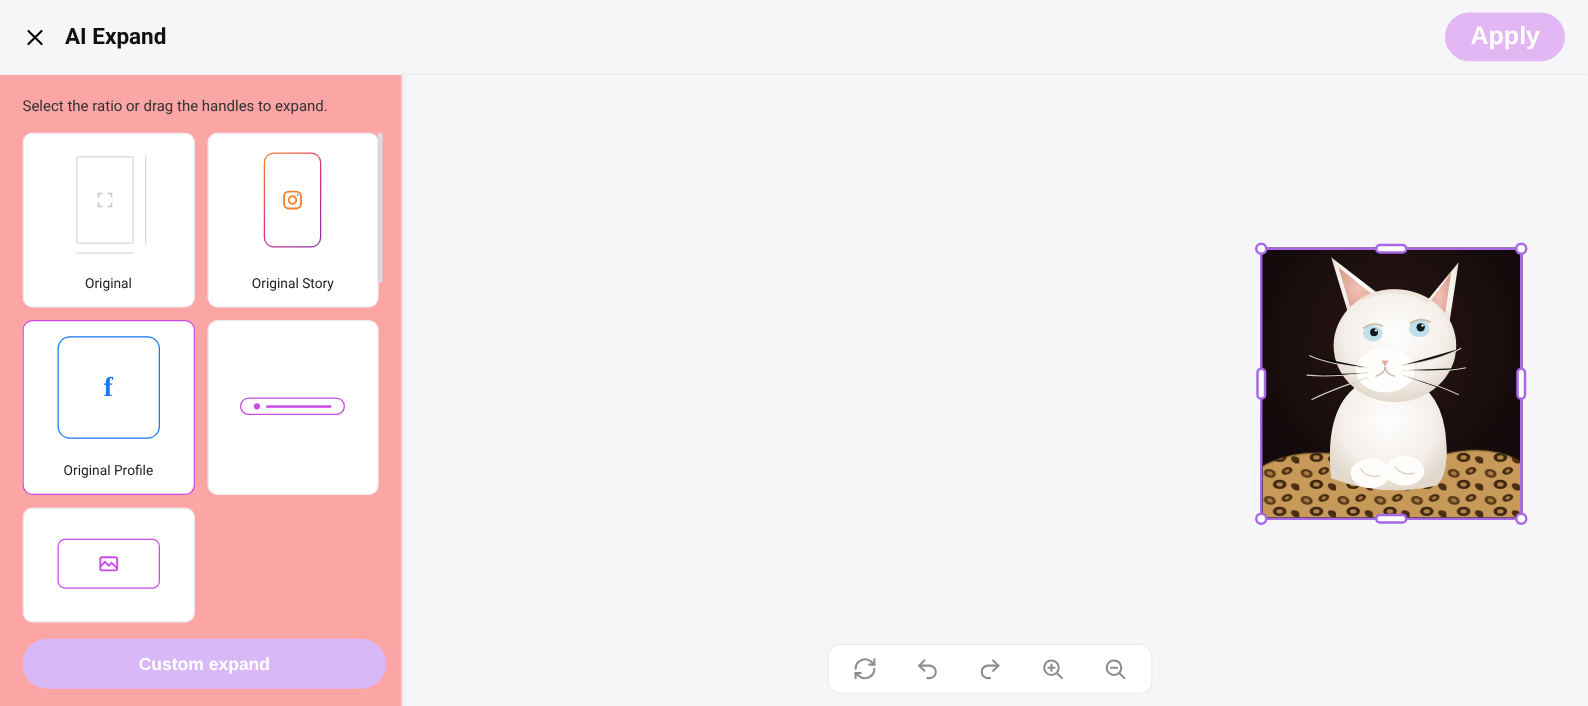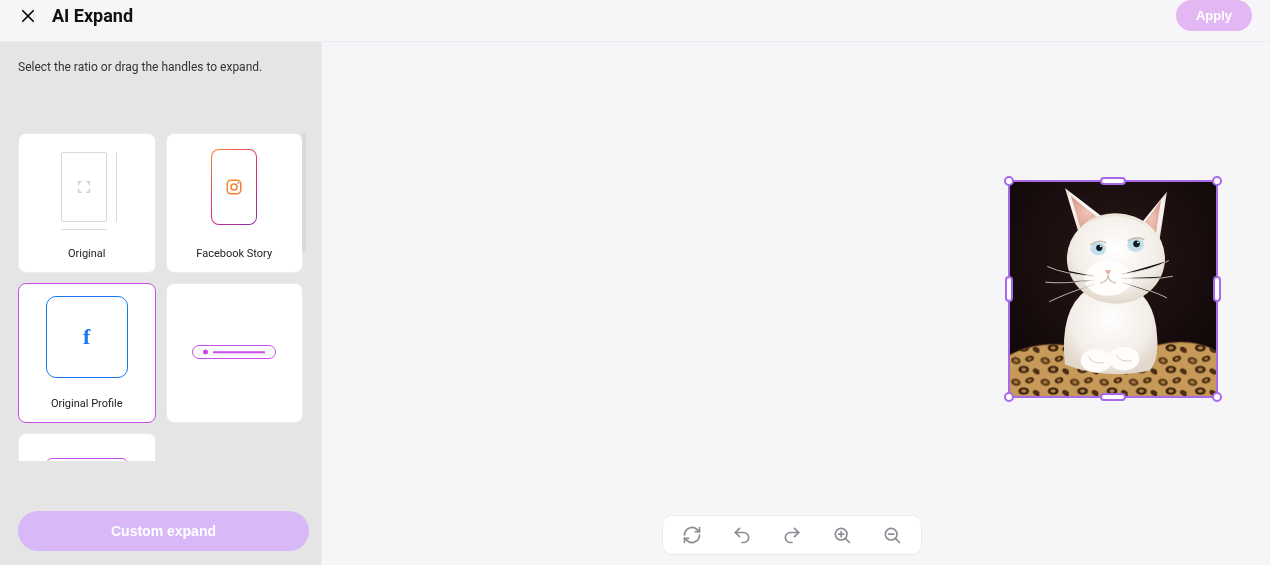--- a/index.html
+++ b/index.html
@@ -1,35 +1,35 @@
 <!DOCTYPE html>
 <html><head>
 <meta charset="utf-8">
 <style>
   * { box-sizing: border-box; margin: 0; padding: 0; }
   html, body { width: 1270px; height: 565px; font-family: -apple-system, BlinkMacSystemFont, "Segoe UI", Roboto, Arial, sans-serif; background: #f6f5f8; overflow: hidden; }
   .root { display: flex; flex-direction: column; width: 100%; height: 100%; }
 
   .header {
     display: flex; align-items: center; justify-content: space-between;
-    padding: 0 18px 10px 18px; border-bottom: 1px solid #ececf0; background: #f6f5f8;
+    padding: 10px 18px 10px 18px; border-bottom: 1px solid #ececf0; background: #f6f5f8;
   }
   .header-left { display: flex; align-items: center; gap: 14px; }
   .close-btn { width: 20px; height: 20px; display: flex; align-items: center; justify-content: center; cursor: pointer; color: #000; }
   .title { font-size: 18px; font-weight: 700; color: #111; }
   .apply-btn {
     background: #e3b7f4; color: #fff; border: none; border-radius: 24px;
-    padding: 8px 20px; font-size: 13px; font-weight: 600; cursor: pointer;
+    padding: 8px 20px; font-size: 20px; font-weight: 600; cursor: pointer;
   }
 
   .body { flex: 1; display: flex; overflow: hidden; }
 
   .sidebar {
-    width: 322px; background: #e5e5e5; border-right: 1px solid #eceaf0;
-    display: flex; flex-direction: column; padding: 18px 12px 14px 18px; position: relative; gap: 45px;
+    width: 322px; background: #fca5a5; border-right: 1px solid #eceaf0;
+    display: flex; flex-direction: column; padding: 18px 12px 14px 18px; position: relative;
   }
   .instr { font-size: 12px; color: #333; margin-bottom: 14px; }
   .ratio-scroll { flex: 1; overflow-y: auto; padding-right: 6px; position: relative; }
   .ratio-grid { display: grid; grid-template-columns: 1fr 1fr; gap: 10px; }
   .ratio-card {
     border: 1px solid #eceaf0; border-radius: 8px; padding: 10px 6px 12px 6px;
     display: flex; flex-direction: column; align-items: center; justify-content: flex-start;
     background: #fff; cursor: pointer; min-height: 140px;
   }
   .ratio-card.selected { border: 1px solid #c94be8; }
@@ -170,21 +170,21 @@
                         <linearGradient id="ig" x1="0" y1="0" x2="24" y2="24">
                           <stop stop-color="#f58529"></stop>
                           <stop offset="0.55" stop-color="#dd2a7b"></stop>
                           <stop offset="1" stop-color="#8134af"></stop>
                         </linearGradient>
                       </defs>
                   </svg>
                 </div>
               </div>
             </div>
-            <div class="ratio-label">Facebook Story</div>
+            <div class="ratio-label">Original Story</div>
           </div>
 
 
           <div class="ratio-card selected">
             <div class="ratio-rep">
               <div class="fb-rect">
                 <span class="fb-f">f</span>
               </div>
             </div>
             <div class="ratio-label">Original Profile</div>

